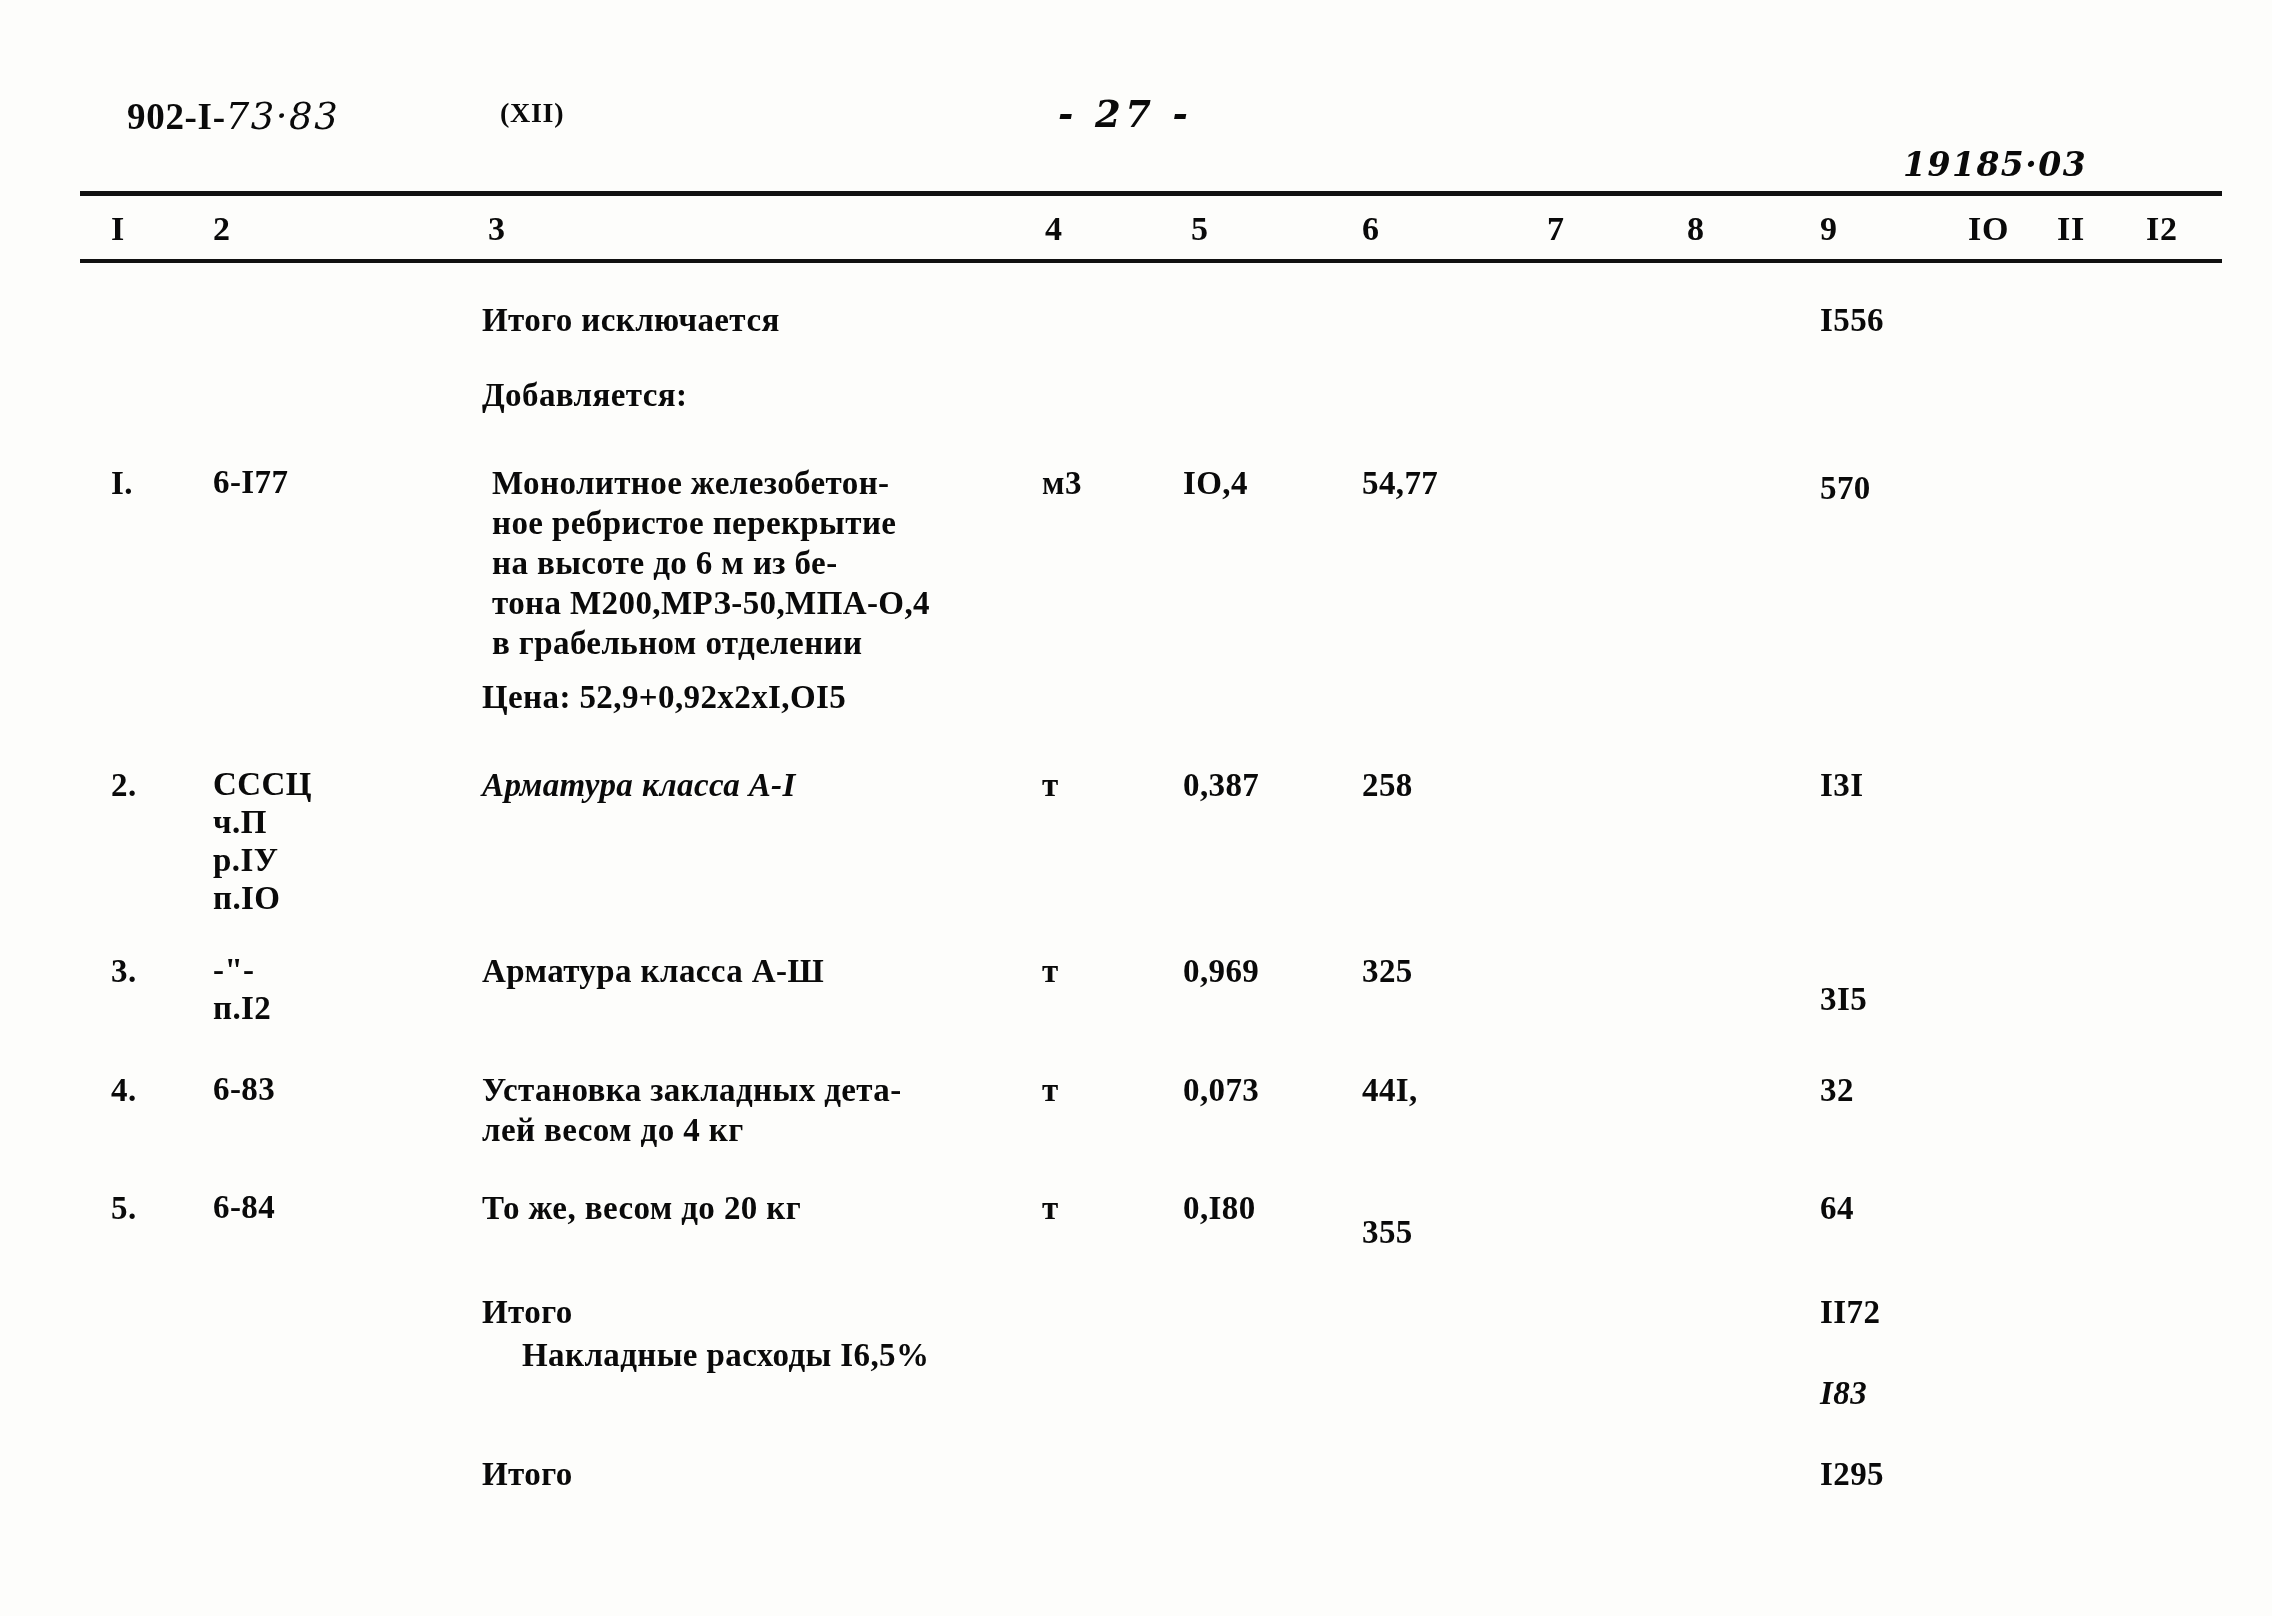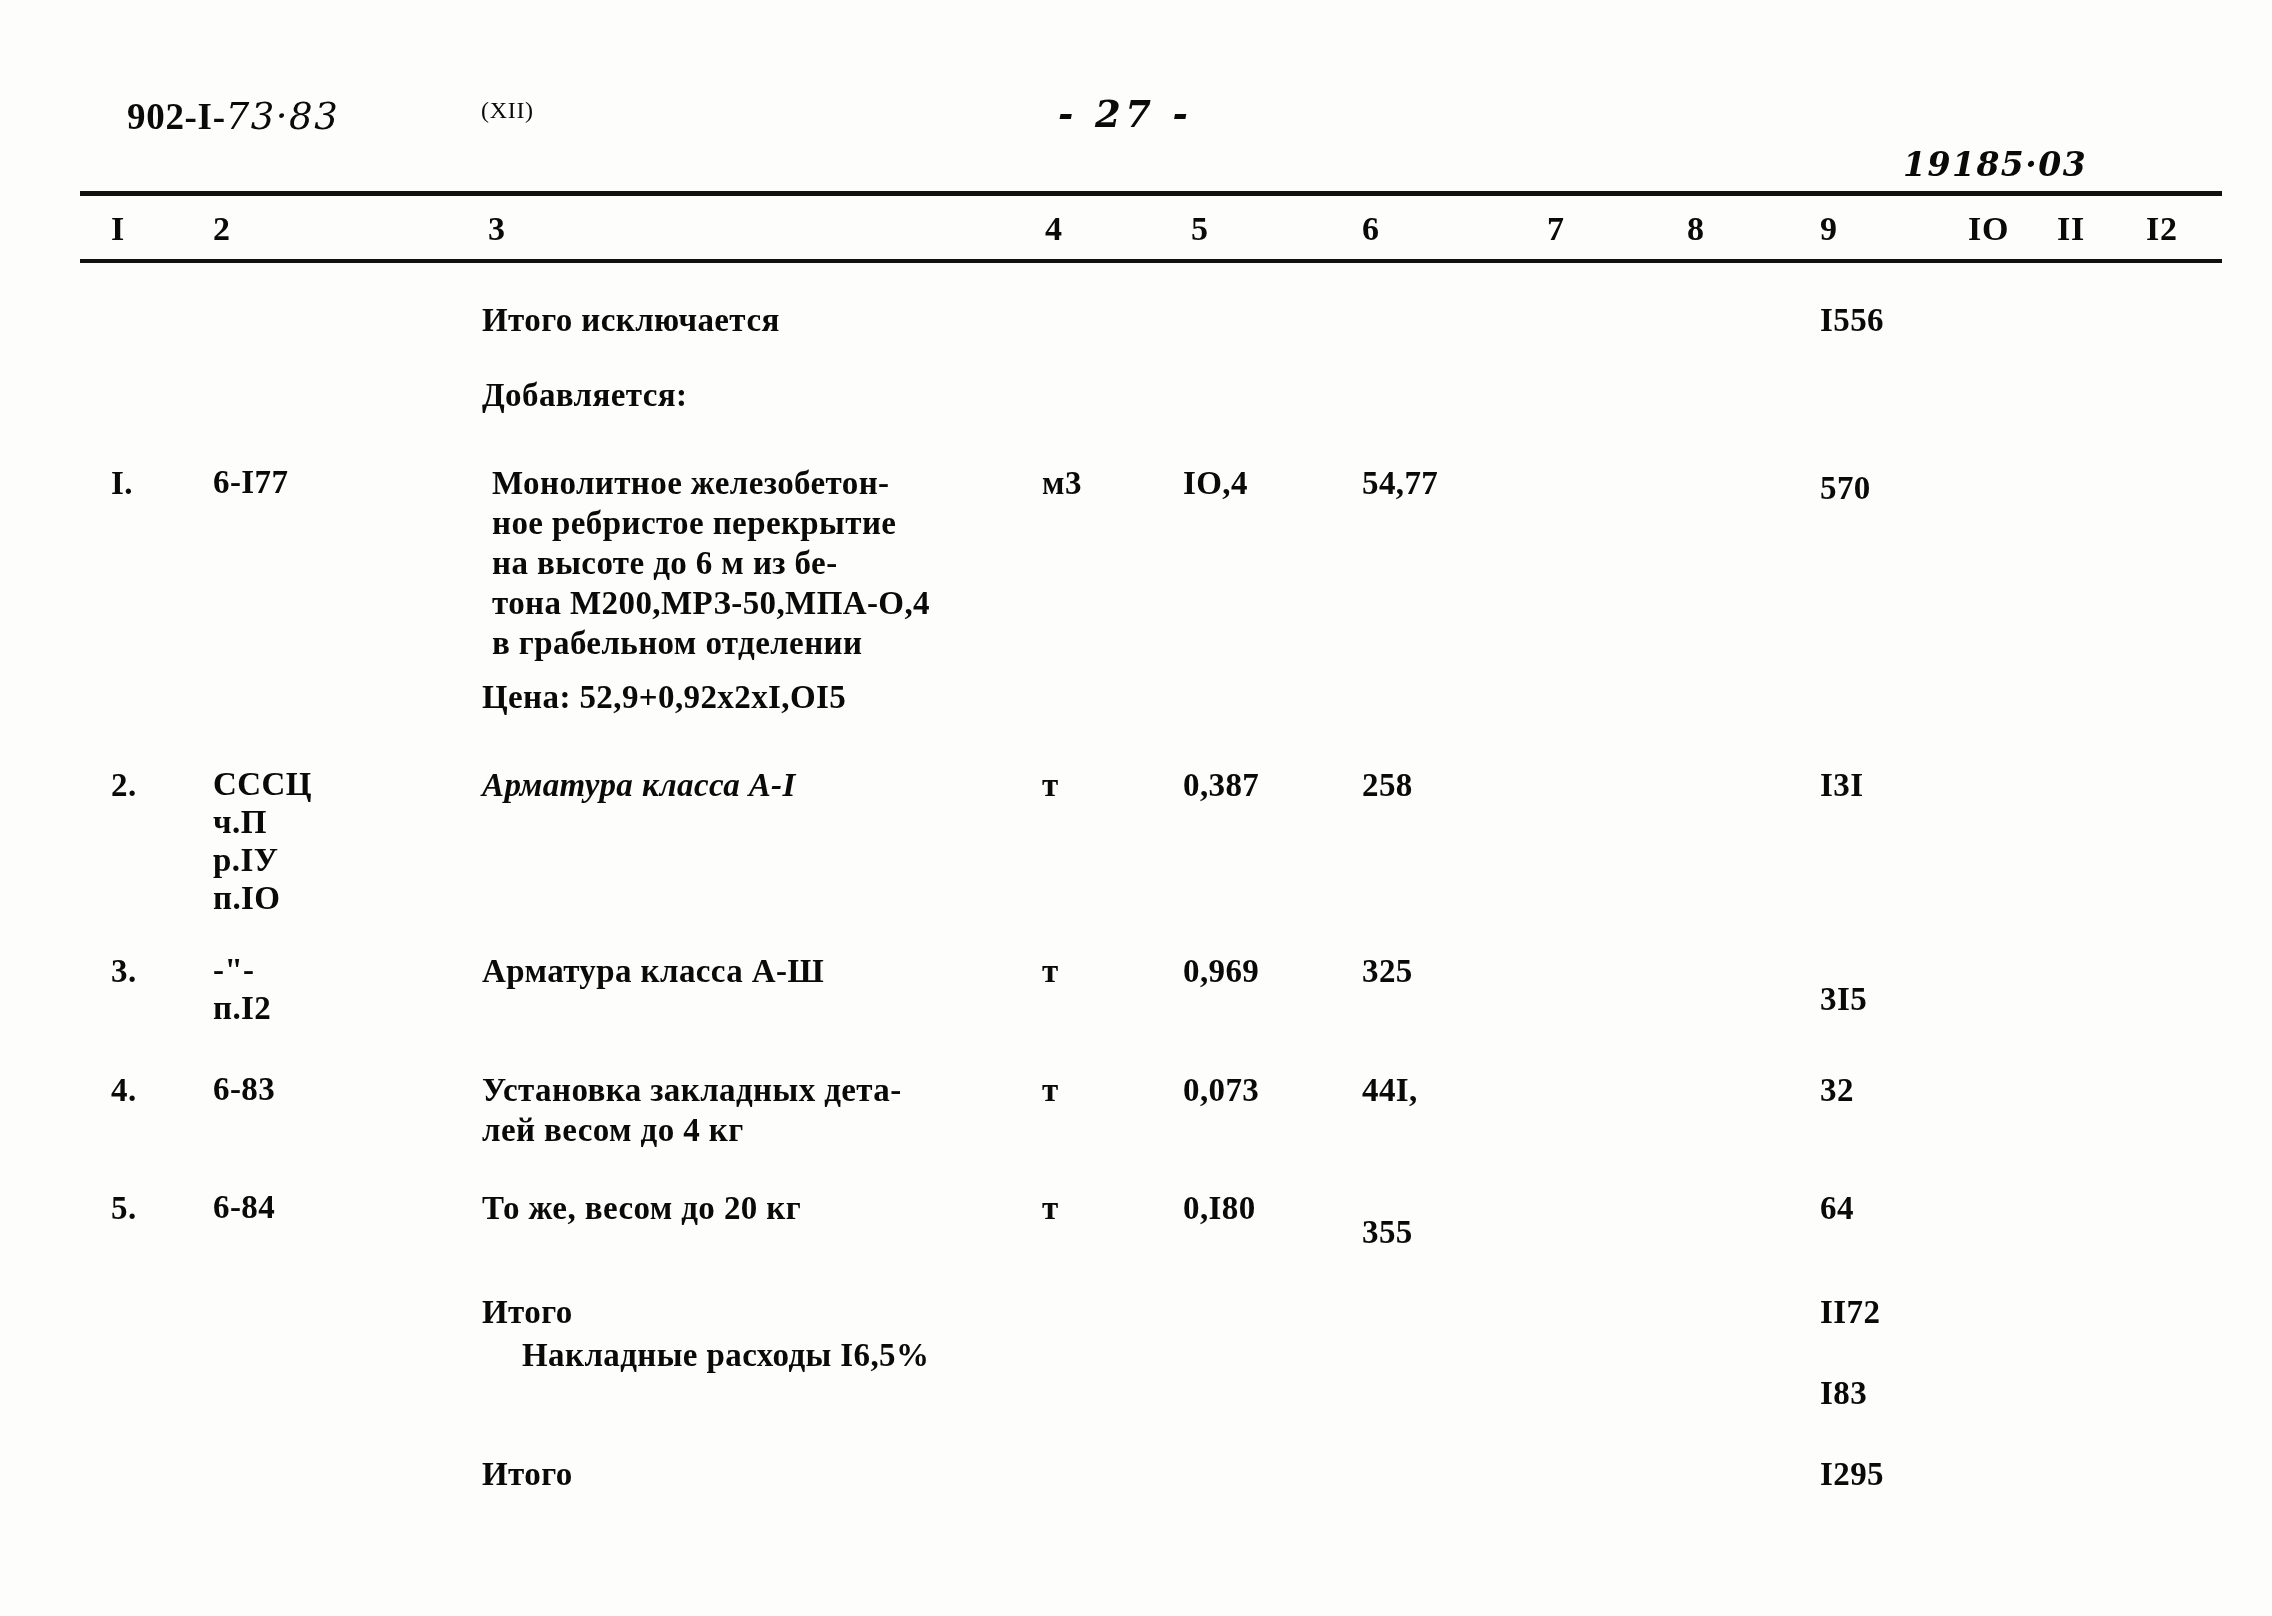--- a/index.html
+++ b/index.html
@@ -40,24 +40,24 @@
     white-space: nowrap;
   }
   .doc-code .hand {
     font-family: "DejaVu Serif", serif;
     font-style: italic;
     font-weight: 400;
     letter-spacing: 1.5px;
   }
   .doc-part {
     position: absolute;
-    left: 481px;
+    left: 500px;
     top: 1.5px;
-    font-size: 24px;
-    font-weight: 400;
+    font-size: 28px;
+    font-weight: 700;
     letter-spacing: 0.7px;
   }
   .page-number {
     position: absolute;
     left: 1058px;
     top: -3px;
     font-size: 37px;
     font-weight: 700;
     font-style: italic;
     font-family: "DejaVu Serif", serif;
@@ -221,21 +221,21 @@
         <div class="cell c-qty" style="top: 925px;">0,I80</div>
         <div class="cell c-price" style="top: 925px; margin-top: 24px;">355</div>
         <div class="cell c-total" style="top: 925px;">64</div>
       </div>
       <div class="row" style="height: 0px;">
         <div class="cell c-desc desc-block" style="top: 1029px;">Итого</div>
         <div class="cell c-total" style="top: 1029px;">II72</div>
       </div>
       <div class="row" style="height: 0px;">
         <div class="cell c-desc desc-block" style="top: 1072px; margin-left: 40px;">Накладные расходы I6,5%</div>
-        <div class="cell c-total" style="top: 1110px;">I83</div>
+        <div class="cell c-total" style="top: 1110px; font-style: italic;">I83</div>
       </div>
       <div class="row" style="height: 0px;">
         <div class="cell c-desc desc-block" style="top: 1191px;">Итого</div>
         <div class="cell c-total" style="top: 1191px;">I295</div>
       </div>
     </div>
 
 </div>
 
 

